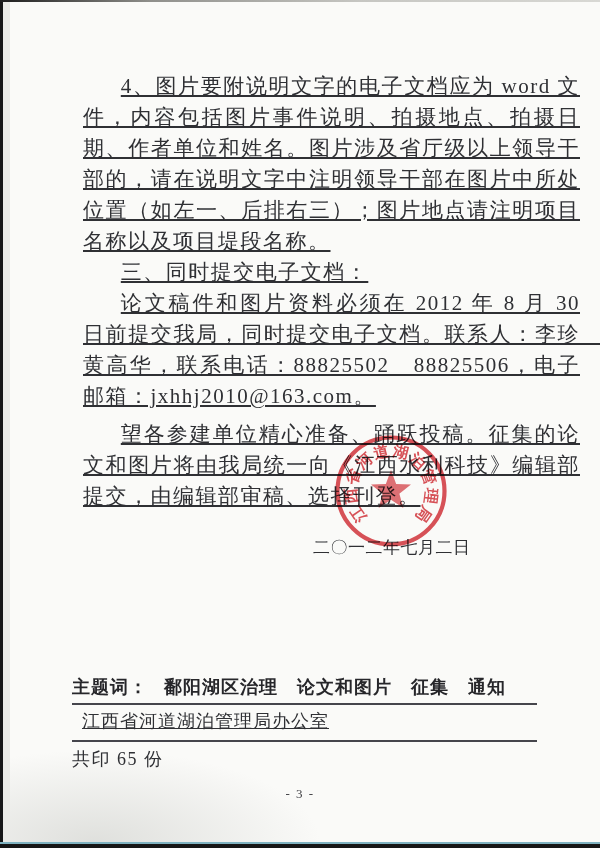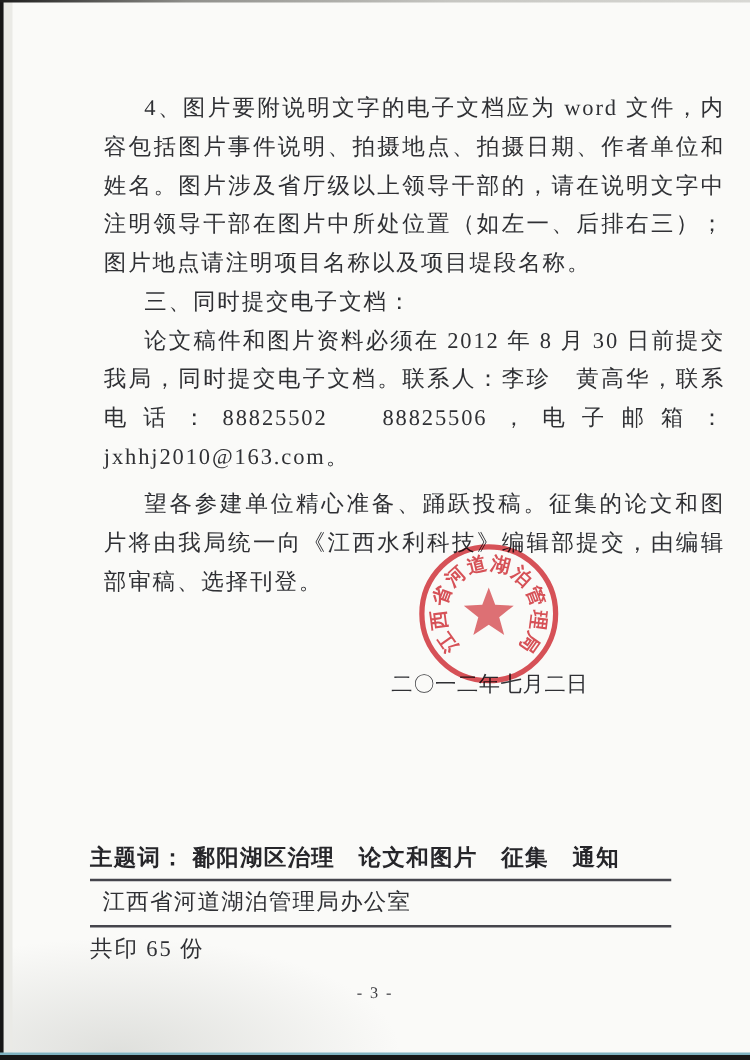--- a/index.html
+++ b/index.html
@@ -14,22 +14,22 @@
   .edge-left-light{position:absolute;left:3px;top:0;width:7px;height:100%;background:#eaeae6;z-index:5;}
   .edge-top{position:absolute;left:0;top:0;width:100%;height:2px;z-index:6;
     background:linear-gradient(90deg,#1d1d1d,#8f8f8b 25%,#c6c6c2 60%,#d8d8d4);}
   .edge-bottom-teal{position:absolute;left:0;bottom:4px;width:100%;height:2px;background:#7fb2c0;z-index:6;}
   .edge-bottom-black{position:absolute;left:0;bottom:0;width:100%;height:4px;background:#161616;z-index:6;}
   .paper-shadow{position:absolute;left:0;bottom:6px;width:340px;height:100px;z-index:1;pointer-events:none;
     background:radial-gradient(ellipse at 28% 100%,rgba(186,188,183,0.42),rgba(186,188,183,0) 65%);}
   
   .doc-body{
     position:absolute;left:83px;top:71px;width:497px;z-index:2;
-    font-size:18px;line-height:31px;letter-spacing:1.5px;
-    text-align:justify;text-justify:inter-character;
+    font-size:21px;line-height:31px;letter-spacing:1.5px;
+    text-align:justify;text-justify:inter-character;text-decoration:underline;
   }
   .doc-body p{margin:0;text-indent:1.8em;}
   .doc-body p.para-closing{margin-top:7px;}
   
   .sign-date{
     position:absolute;left:313px;top:536px;z-index:2;
     font-size:17px;letter-spacing:0.5px;white-space:nowrap;color:#2f3034;
   }
   .seal{
     position:absolute;left:331px;top:431px;width:120px;height:120px;z-index:3;
@@ -44,26 +44,27 @@
     text-anchor:middle;dominant-baseline:central;
   }
   
   .doc-footer{position:absolute;left:72px;top:676px;width:465px;z-index:2;}
   .subject-row{
     height:27px;line-height:22px;
     font-family:"DejaVu Sans","Liberation Sans",sans-serif;
     font-weight:bold;font-size:18px;letter-spacing:1px;color:#26262a;
     white-space:nowrap;
   }
-  .subject-row .subject-terms{margin-left:6px;}
+  .subject-row .subject-terms{margin-left:16px;}
   .footer-rule{height:2px;background:#45454c;width:100%;}
   .issuer-row{
     height:32px;line-height:32px;display:flex;justify-content:space-between;
     font-size:18px;letter-spacing:1px;padding:0 7px 0 10px;box-sizing:border-box;
     white-space:nowrap;
+    text-decoration:underline;
   }
   .issuer-row{margin-bottom:3px;}
   .copies-row{
     margin-top:4px;text-align:left;padding-right:63px;
     font-size:18px;letter-spacing:1.5px;line-height:26px;white-space:nowrap;
   }
   .page-number{
     position:absolute;left:0;top:786px;width:600px;z-index:2;
     text-align:center;font-size:13px;letter-spacing:1.5px;color:#3c3c40;
   }

